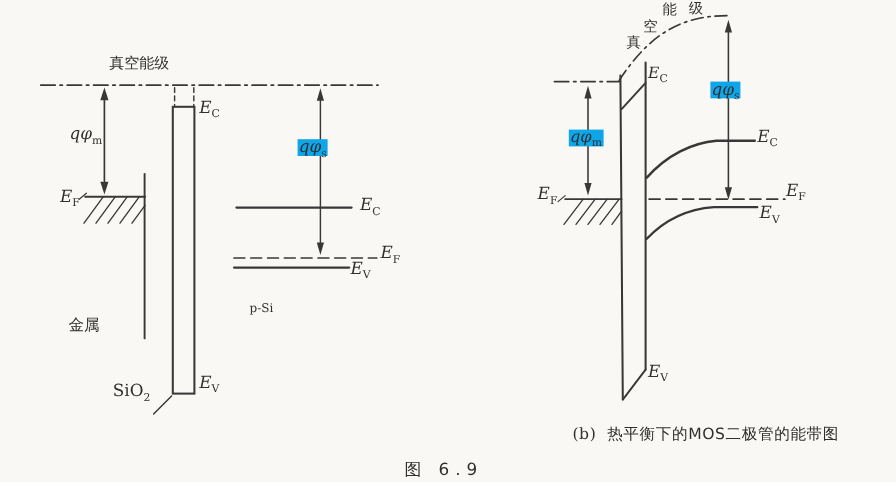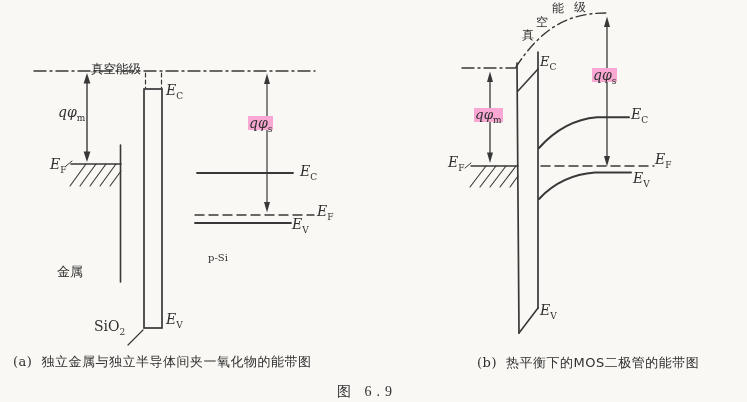--- a/index.html
+++ b/index.html
@@ -8,21 +8,21 @@
     position:relative; width:747px; height:402px;
     background:#f9f8f4; overflow:hidden;
     font-family:"DejaVu Serif", serif; color:#2f2f2f;
   }
   svg { position:absolute; left:0; top:0; }
   .lbl { position:absolute; white-space:nowrap; line-height:1; color:#2f2f2f; }
   .ser  { font-family:"DejaVu Serif", serif; font-size:14px; }
   .cjk  { font-family:"DejaVu Sans", sans-serif; font-size:12.5px; }
   .it   { font-style:italic; }
   .lbl sub { font-size:9px; line-height:0; }
-  .bg   { background:#f9a8d4; padding:0 1px; }
+  .bg   { background:#0ea5e9; padding:0 1px; }
   .cap  { font-family:"DejaVu Sans", sans-serif; font-size:13px; letter-spacing:0.5px; }
   .cap .idx { font-family:"DejaVu Serif", serif; margin-right:9px; }
   .fig-num { font-family:"DejaVu Sans", sans-serif; font-size:14px; letter-spacing:5px; }
 </style>
 </head>
 <body>
 
 <div id="page">
 
   <svg width="747" height="402" viewBox="0 0 747 402">
@@ -71,21 +71,21 @@
       <line x1="607" y1="26" x2="607" y2="157" stroke-width="1.3"></line>
       <polygon points="607,16.5 604,27 610,27" fill="#383838" stroke="none"></polygon>
       <polygon points="607,166.5 604,156 610,156" fill="#383838" stroke="none"></polygon>
 
       <path d="M539 148 C556 129 577 119 597 117.3 L629 117.3" stroke-width="2"></path>
       <line x1="541" y1="166" x2="654" y2="166" stroke-width="1.5" stroke-dasharray="9 5"></line>
       <path d="M539 199 C555 182 575 174 595 172.6 L631 172.6" stroke-width="2"></path>
     </g>
   </svg>
 
-  <span class="lbl cjk" style="left:91px; top:47px;margin-top:16px;">真空能级</span>
+  <span class="lbl cjk" style="left:91px; top:47px;">真空能级</span>
 
   <span class="lbl ser" style="left:58px; top:105px;"><i class="it">qφ</i><sub>m</sub></span>
 
   <span class="lbl ser" style="left:50px; top:157px;"><i class="it">E</i><sub>F</sub></span>
 
   <span class="lbl ser" style="left:166px; top:83px;"><i class="it">E</i><sub>C</sub></span>
 
   <span class="lbl ser" style="left:166px; top:312px;"><i class="it">E</i><sub>V</sub></span>
 
   <span class="lbl cjk" style="left:57px; top:265px; font-size:13px;">金属</span>
@@ -95,21 +95,20 @@
   <span class="lbl ser" style="left:208px; top:253px; font-size:10px;">p-Si</span>
 
   <span class="lbl ser bg" style="left:248px; top:116px;"><i class="it">qφ</i><sub>s</sub></span>
 
   <span class="lbl ser" style="left:300px; top:164px;"><i class="it">E</i><sub>C</sub></span>
 
   <span class="lbl ser" style="left:317px; top:204px;"><i class="it">E</i><sub>F</sub></span>
 
   <span class="lbl ser" style="left:292px; top:217px;"><i class="it">E</i><sub>V</sub></span>
 
-  <span class="lbl cap" style="left:13px; top:355px;"><span class="idx">(a)</span><span>独立金属与独立半导体间夹一氧化物的能带图</span></span>
 
   <span class="lbl cjk" style="left:522px; top:29px; font-size:12px;">真</span>
   <span class="lbl cjk" style="left:536px; top:16px; font-size:12px;">空</span>
   <span class="lbl cjk" style="left:552px; top:2px; font-size:12px;">能</span>
   <span class="lbl cjk" style="left:574px; top:1px; font-size:12px;">级</span>
 
   <span class="lbl ser" style="left:540px; top:55px; font-size:13px;"><i class="it">E</i><sub>C</sub></span>
 
   <span class="lbl ser bg" style="left:474px; top:108px; font-size:13.5px;"><i class="it">qφ</i><sub>m</sub></span>
 
@@ -120,15 +119,15 @@
   <span class="lbl ser" style="left:631px; top:107px;"><i class="it">E</i><sub>C</sub></span>
 
   <span class="lbl ser" style="left:655px; top:152px;"><i class="it">E</i><sub>F</sub></span>
 
   <span class="lbl ser" style="left:633px; top:171px;"><i class="it">E</i><sub>V</sub></span>
 
   <span class="lbl ser" style="left:540px; top:303px;"><i class="it">E</i><sub>V</sub></span>
 
   <span class="lbl cap" style="left:477px; top:356px;"><span class="idx">(b)</span><span>热平衡下的MOS二极管的能带图</span></span>
 
-  <span class="lbl fig-num" style="left:337px; top:385px;font-family:Liberation Serif, serif;">图 6.9</span>
+  <span class="lbl fig-num" style="left:337px; top:385px;">图 6.9</span>
 
 </div>
 
 </body></html>

